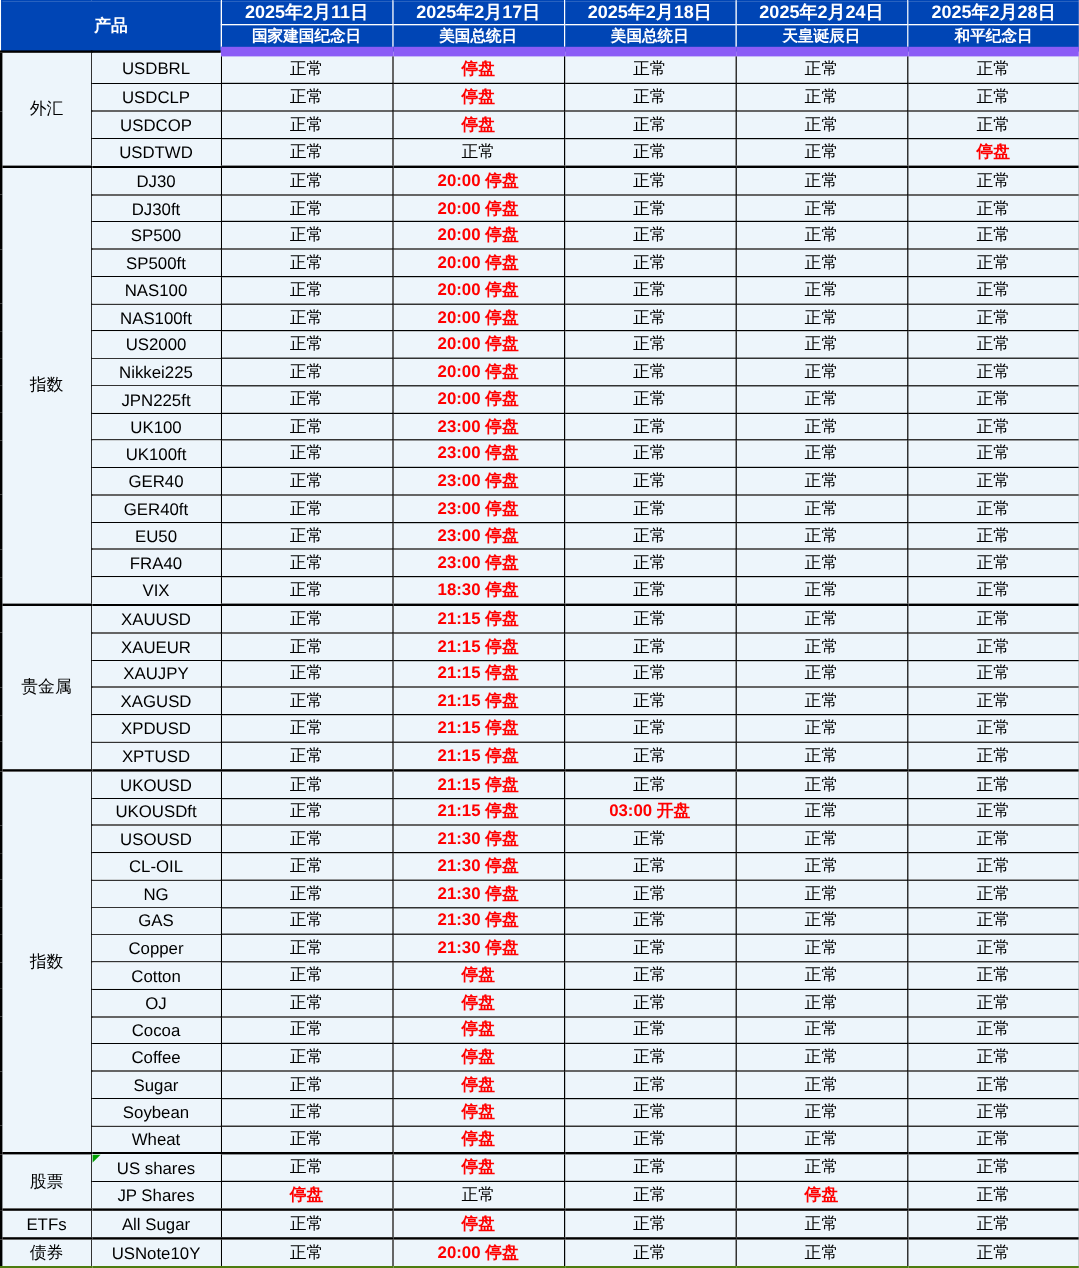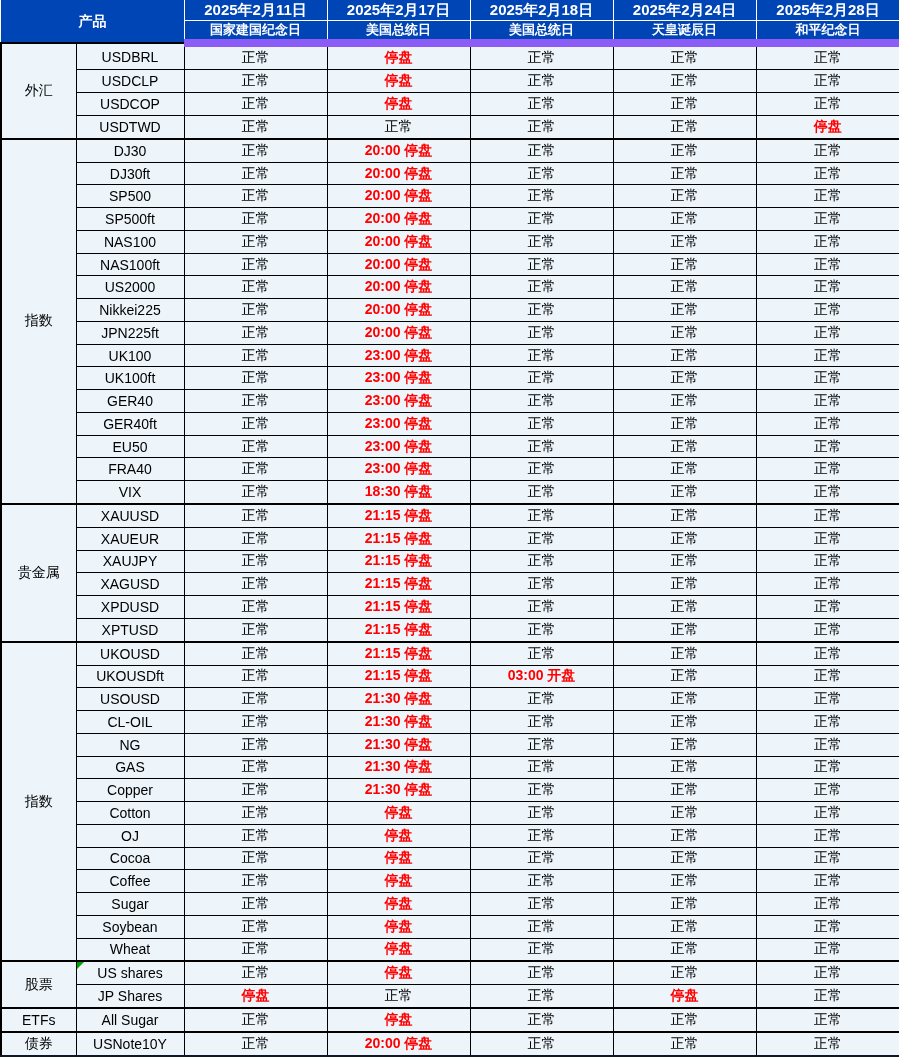--- a/index.html
+++ b/index.html
@@ -43,21 +43,21 @@
     text-align: center;
     vertical-align: middle;
     font-size: 14px;
     color: #000000;
     overflow: hidden;
     white-space: nowrap;
   }
   tbody td.group-cell { border-left: 2px solid #000000; }
   tbody td.last-col   { border-right: 2px solid #000000; }
   tbody tr.section-start td { border-top: 2px solid #000000; }
-  tbody tr:last-child td { border-bottom: 2px solid #0f172a; }
+  tbody tr:last-child td { border-bottom: 2px solid #4d7c0f; }
   tbody td.suspended { color: #ff0000; font-weight: bold; }
   tbody td.product-cell { position: relative; margin-top: 47px; }
   .green-triangle {
     position: absolute;
     top: 0; left: 0;
     width: 0; height: 0;
     border-top: 7px solid #00a000;
     border-right: 7px solid transparent;
   }
 </style>

